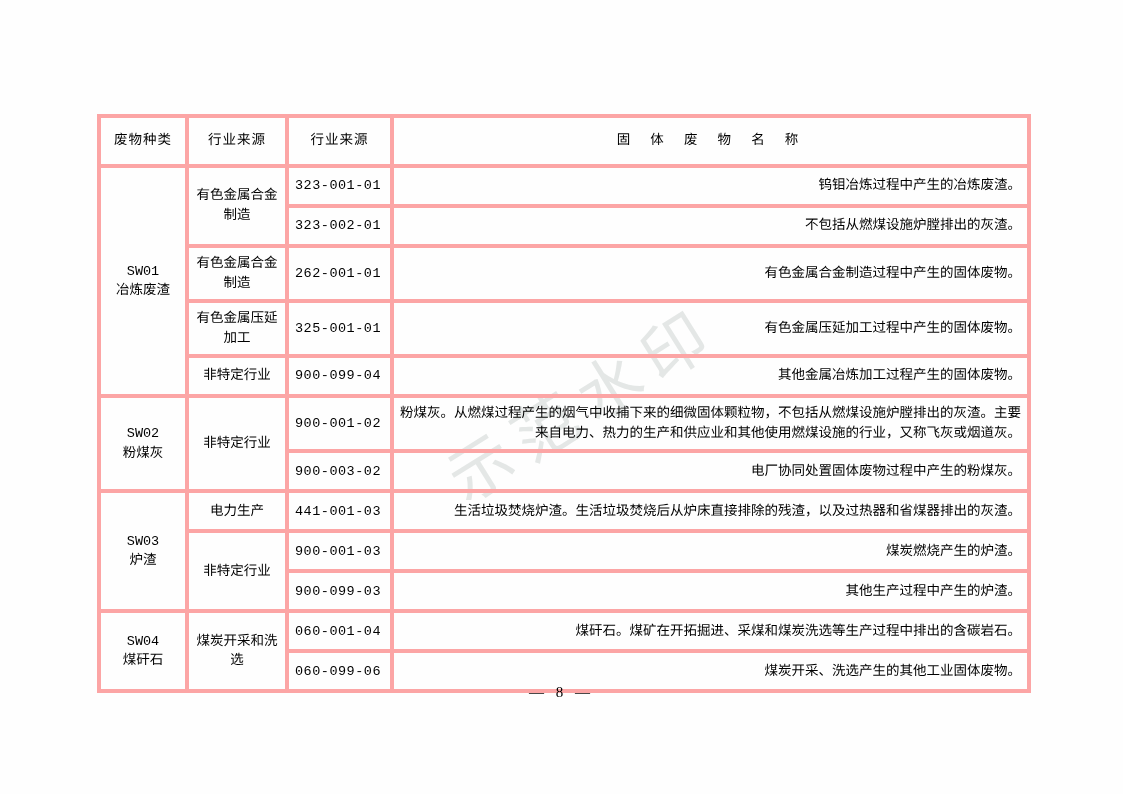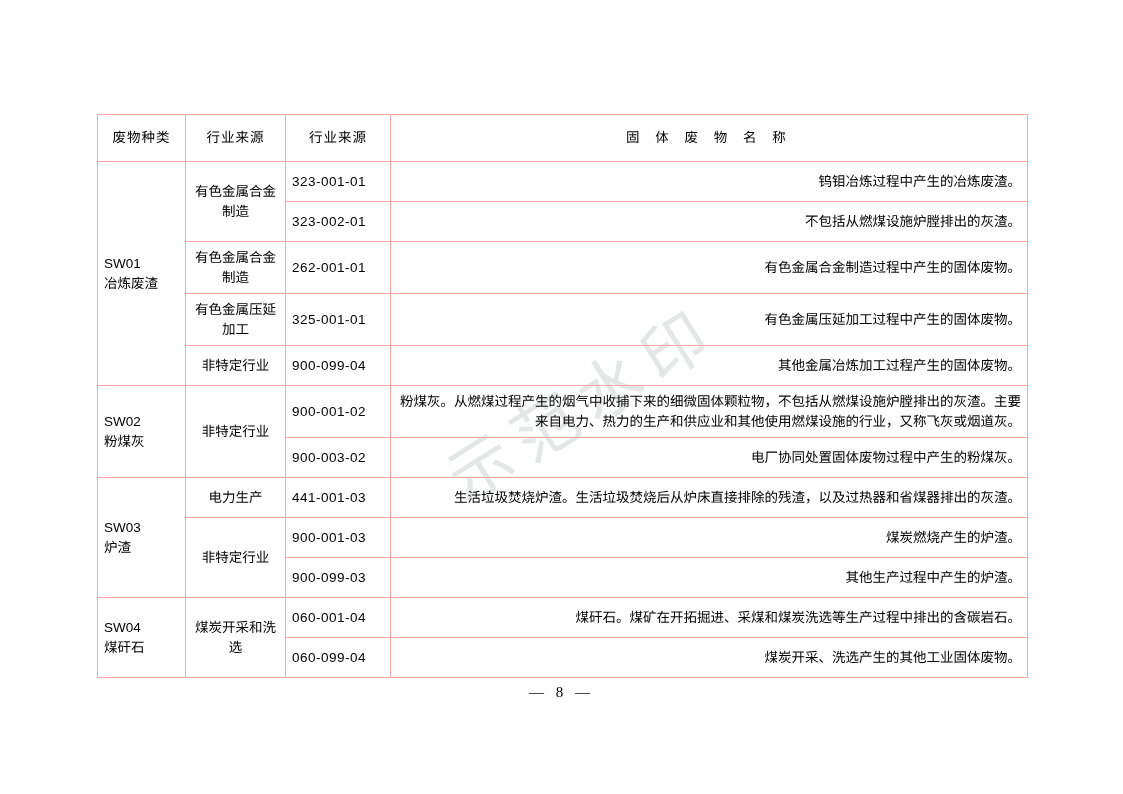--- a/index.html
+++ b/index.html
@@ -48,46 +48,46 @@
     width: 930px;
     z-index: 10;
   }
   table.doc-table {
     border-collapse: collapse;
     width: 930px;
     table-layout: fixed;
     background: transparent;
   }
   table.doc-table td, table.doc-table th {
-    border: 1px solid #fca5a5;
+    border: 4px solid #fca5a5;
     padding: 6px 6px;
     vertical-align: middle;
     font-size: 13.5px;
     line-height: 1.45;
-    font-family: Liberation Sans, sans-serif;
+    font-family: Liberation Mono, monospace;
   }
   .col-a { width: 88px; }
   .col-b { width: 100px; }
   .col-c { width: 105px; }
   .col-d { width: 637px; }
 
   thead td {
     text-align: center;
     font-size: 14px;
     height: 34px;
     letter-spacing: 1px;
   }
   thead td.hdr-name {
     letter-spacing: 6px;
   }
   td.c-center {
     text-align: center;
   }
   td.cat {
-    text-align: left;
+    text-align: center;
     line-height: 1.6;
   }
   td.code {
     text-align: left;
     font-family: "Liberation Serif", serif;
     letter-spacing: 0.5px;
     font-size: 13.5px;
   }
   td.desc {
     text-align: right;
@@ -186,21 +186,21 @@
           <td class="desc">其他生产过程中产生的炉渣。</td>
         </tr>
 
         <tr class="rowh-1">
           <td class="cat" rowspan="2">SW04<br>煤矸石</td>
           <td class="c-center" rowspan="2">煤炭开采和洗选</td>
           <td class="code">060-001-04</td>
           <td class="desc">煤矸石。煤矿在开拓掘进、采煤和煤炭洗选等生产过程中排出的含碳岩石。</td>
         </tr>
         <tr class="rowh-1">
-          <td class="code">060-099-04</td>
+          <td class="code">060-099-06</td>
           <td class="desc">煤炭开采、洗选产生的其他工业固体废物。</td>
         </tr>
 
       </tbody>
     </table>
   </div>
 
   <div class="page-num">— 8 —</div>
 
 </div>

